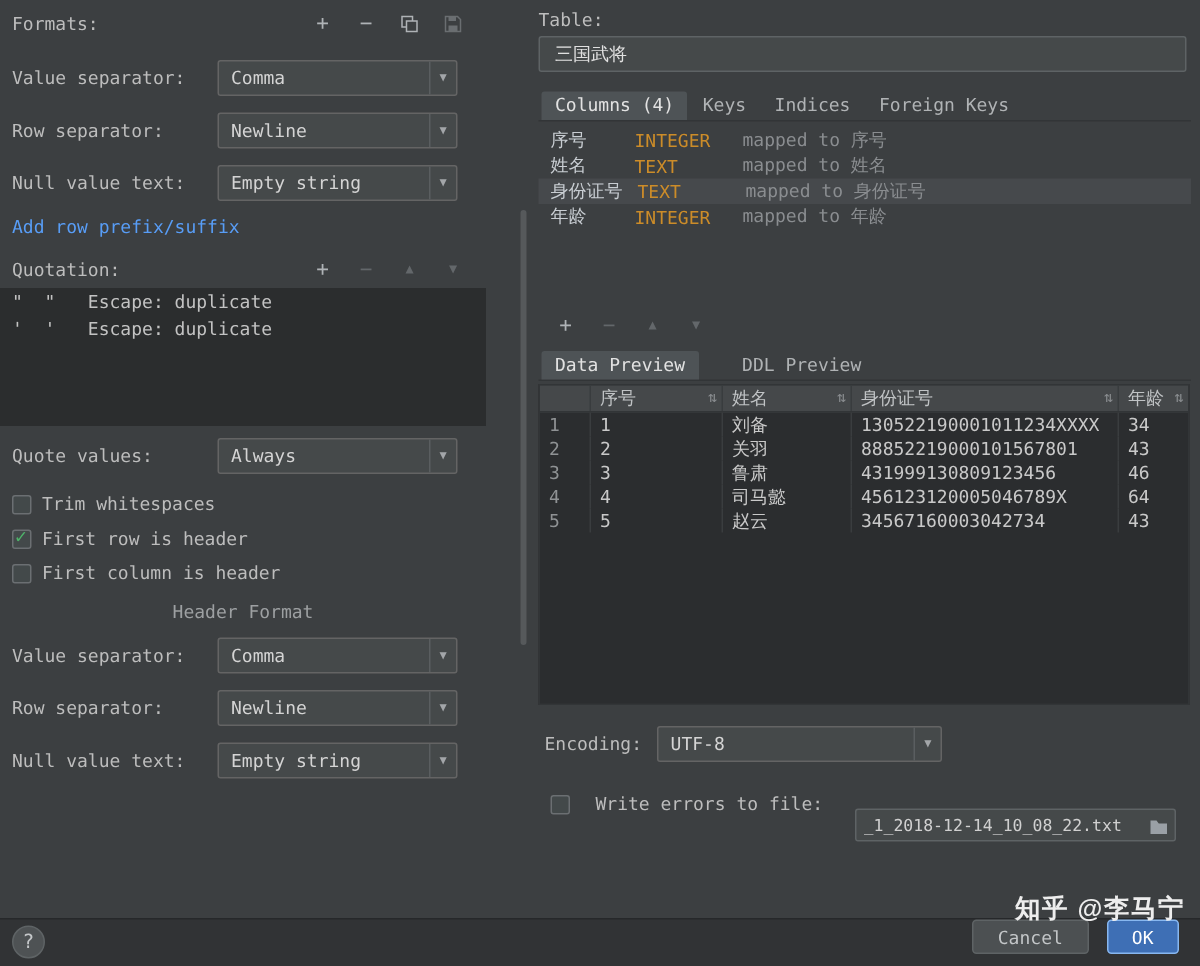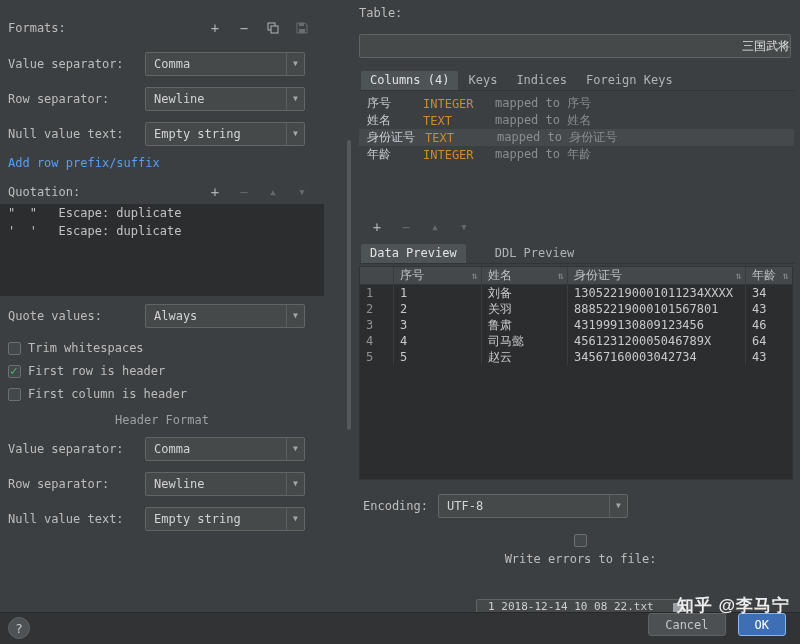--- a/index.html
+++ b/index.html
@@ -7,21 +7,21 @@
   body {
     background:#3c3f41;
     color:#bdbdbd;
     font-family:"DejaVu Sans Mono", monospace;
     font-size:12px;
     overflow:hidden;
     position:relative;
   }
 
   
-  .left-pane { position:absolute; left:0; top:0; width:324px; height:612px; padding-top:18px; overflow:hidden; }
+  .left-pane { position:absolute; left:0; top:0; width:324px; height:612px; padding-top:6px; overflow:hidden; }
   .right-pane { position:absolute; left:355px; top:0; width:445px; height:612px; padding:6px 6px 0 4px; overflow:hidden; }
 
   
   .pane-header { display:flex; align-items:center; justify-content:space-between; height:20px; padding:0 14px 0 8px; }
   .icon-group { display:flex; align-items:center; gap:13px; }
   .icon-btn { width:16px; height:16px; display:inline-flex; align-items:center; justify-content:center; color:#afb3b6; font-size:14px; line-height:1; cursor:default; }
   .icon-btn.small { font-size:9px; }
   .icon-btn.disabled { color:#63676a; }
 
   
@@ -43,21 +43,21 @@
   .cb { width:13px; height:13px; background:#43494a; border:1px solid #6b6f72; border-radius:2px; flex:none; position:relative; }
   .cb.checked::after { content:"✓"; position:absolute; left:1px; top:-3px; color:#4eb46a; font-size:13px; font-weight:bold; }
 
   .mid-title { text-align:center; color:#9da0a2; margin-top:12px; height:16px; }
 
   
   .v-scroll-thumb { position:absolute; left:347px; top:140px; width:4px; height:290px; background:#56595b; border-radius:2px; }
 
   
   .small-label { height:16px; }
-  .text-input { margin-top:12px; width:432px; height:24px; background:#45494a; border:1px solid #5e6365; border-radius:2px; color:#e0e0e0; padding:0 0; font-family:inherit; font-size:12px; outline:none;text-align:right; }
+  .text-input { margin-top:2px; width:432px; height:24px; background:#45494a; border:1px solid #5e6365; border-radius:2px; color:#e0e0e0; padding:0 10px; font-family:inherit; font-size:12px; outline:none; }
 
   .tabbar { display:flex; align-items:flex-end; margin-top:12px; height:21px; border-bottom:1px solid #323537; padding-left:2px; gap:1px; }
   .tab { padding:2px 9px 3px 9px; color:#b0b3b5; border-radius:2px 2px 0 0; }
   .tab.selected { background:#4e5356; color:#e2e2e2; }
 
   .mapping { margin-top:4px; height:122px; }
   .map-row { display:flex; align-items:center; height:17px; padding-left:8px; white-space:pre; }
   .map-row.selected { background:#46494c; }
   .map-name { min-width:46px; margin-right:10px; color:#c8cdd2; }
   .map-type { min-width:72px; color:#cc8c29; }
@@ -73,21 +73,21 @@
   .pt-cell { padding-left:6px; border-right:1px solid #3a3d3f; color:#c9c9c9; overflow:hidden; white-space:nowrap; }
   .col-gutter { width:34px; flex:none; color:#8f9294; }
   .col-1 { width:88px; flex:none; }
   .col-2 { width:86px; flex:none; }
   .col-3 { width:178px; flex:none; }
   .col-4 { flex:1; border-right:none; }
 
   .enc-row { display:flex; align-items:center; margin-top:14px; height:24px; padding-left:4px; gap:10px; }
   .enc-row .combo { width:190px; }
 
-  .err-row { display:flex; align-items:center; margin-top:16px; height:24px; padding-left:8px; gap:5px;flex-direction:column; }
+  .err-row { display:flex; align-items:center; margin-top:16px; height:24px; padding-left:8px; gap:17px; }
   .file-input-wrap { display:flex; align-items:center; width:214px; height:22px; background:#45494a; border:1px solid #5e6365; border-radius:2px; margin-left:4px;margin-top:28px; }
   .file-input { flex:1; min-width:0; background:transparent; border:none; outline:none; color:#d0d0d0; font-family:inherit; font-size:11px; padding:0 2px 0 5px; }
   .folder-btn { width:20px; flex:none; display:flex; align-items:center; justify-content:center; }
 
   .null-row { display:flex; align-items:center; margin-top:10px; height:18px; padding-left:8px; gap:7px; }
 
   
   .watermark { position:absolute; right:10px; top:594px; z-index:6; font-family:"Liberation Sans", sans-serif; font-size:17px; font-weight:bold; color:#ededed; letter-spacing:1px; }
 
   

